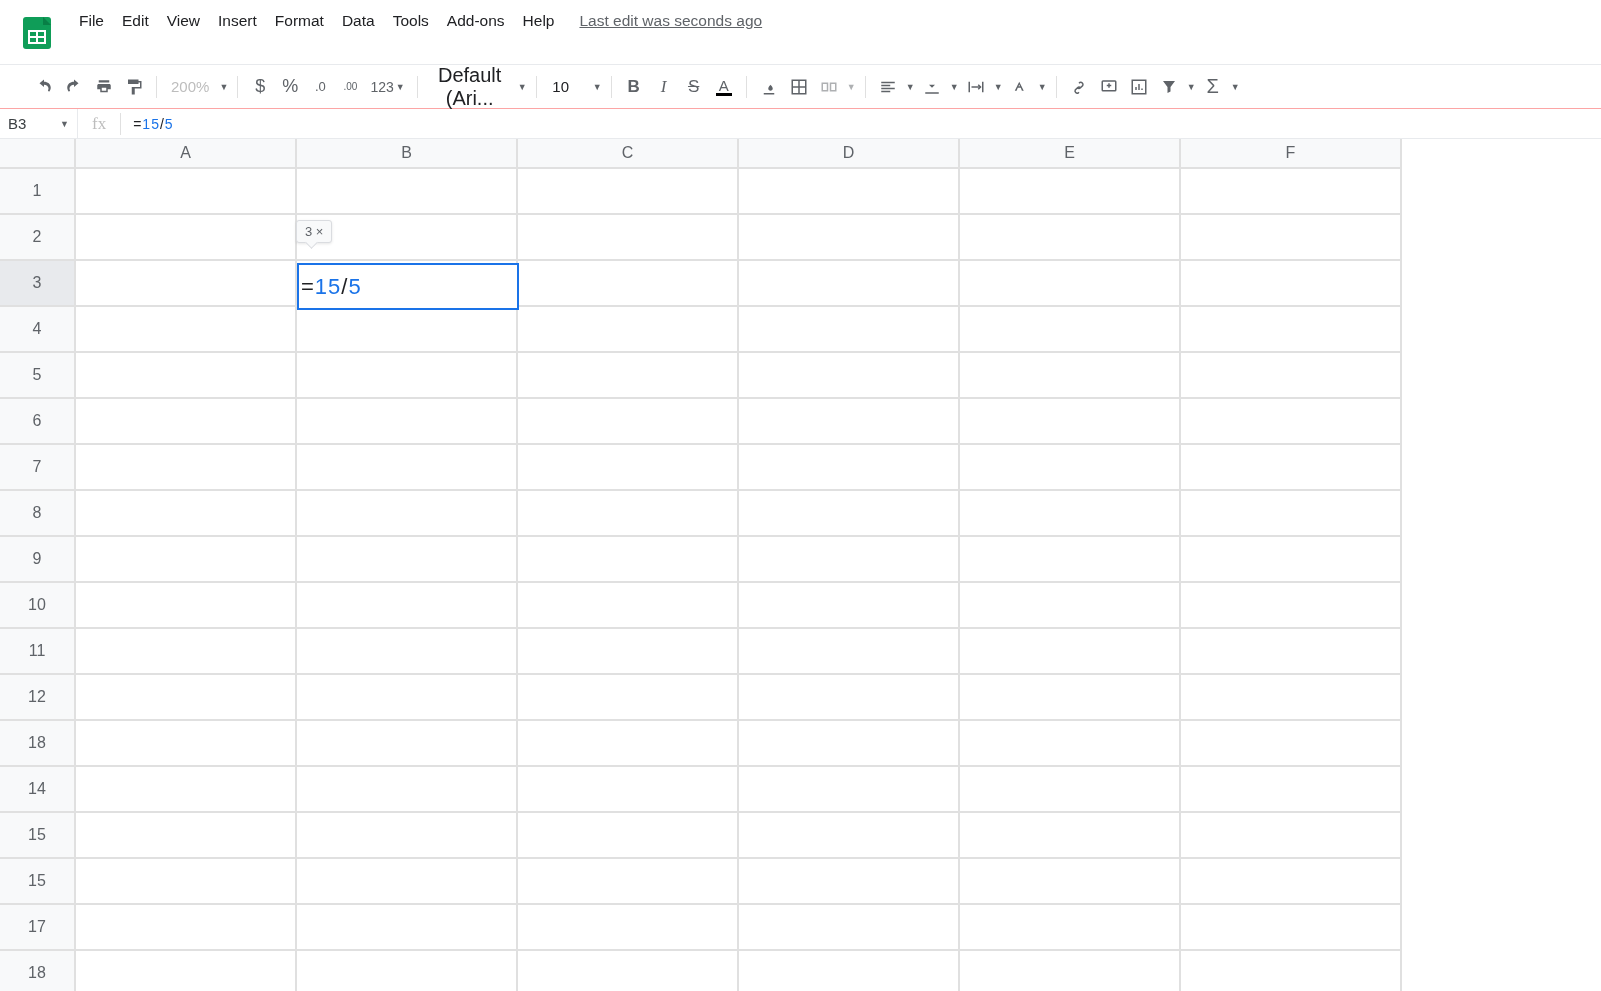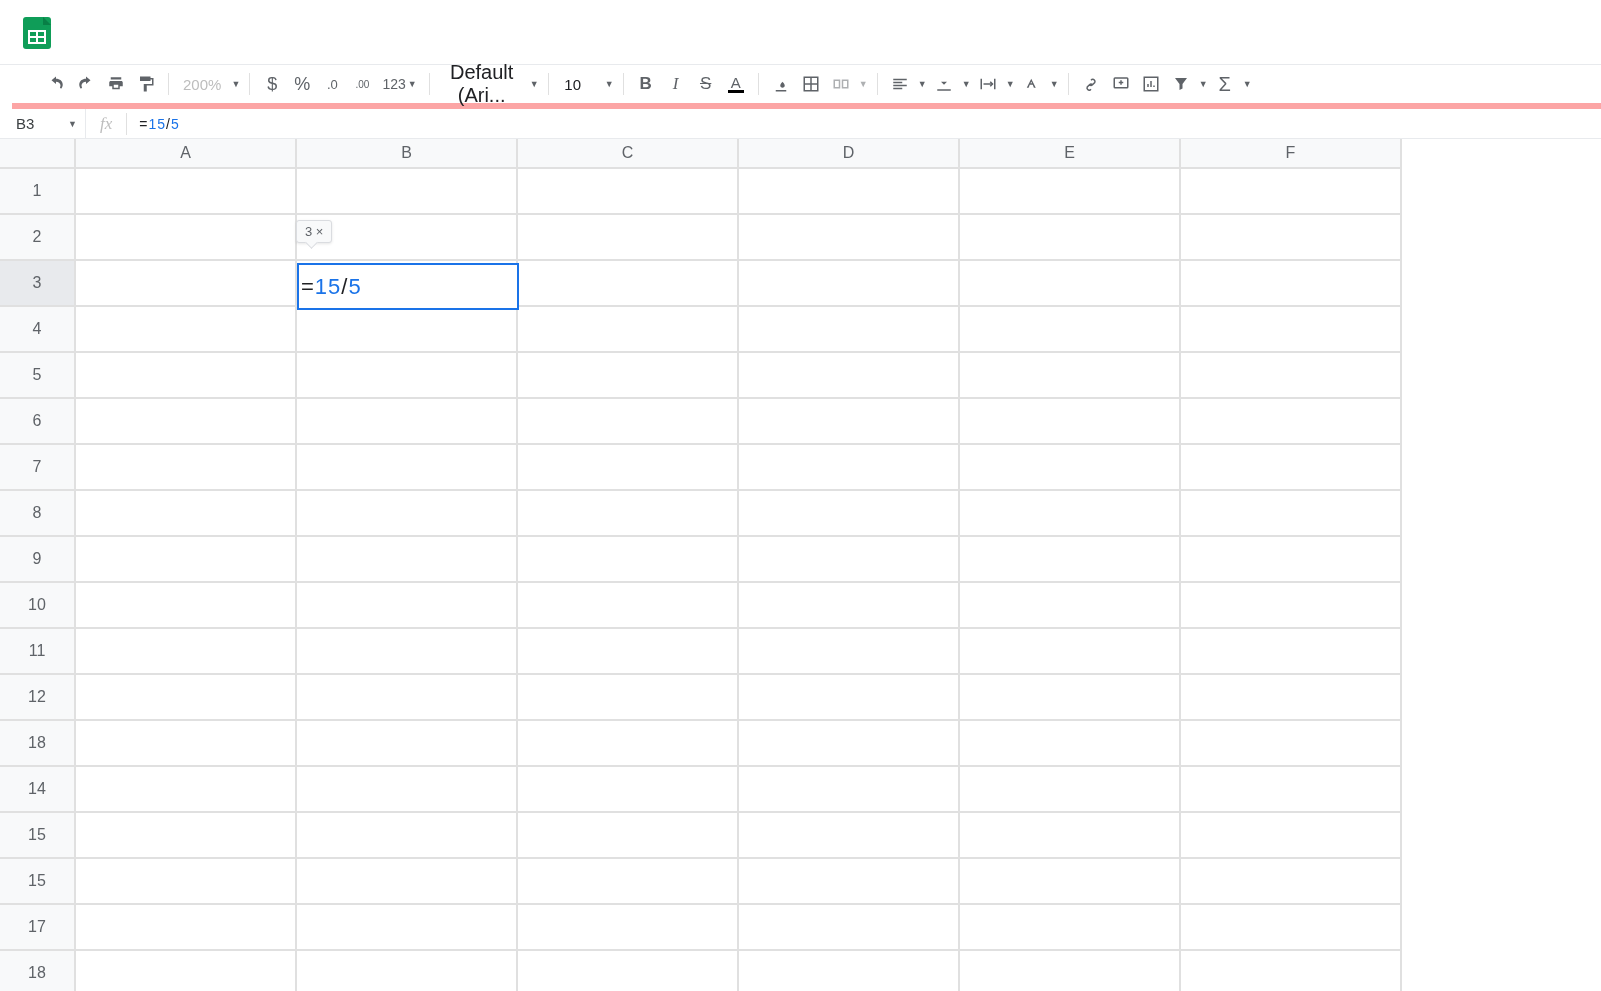--- a/index.html
+++ b/index.html
@@ -7,36 +7,36 @@
 .header { display: flex; align-items: flex-start; padding: 8px 8px 0 8px; height: 65px; border-bottom: 1px solid #e8eaed; }
 .logo { width: 42px; height: 42px; margin: 4px 12px 0 8px; display: flex; align-items: center; justify-content: center; }
 .logo svg { width: 36px; height: 36px; }
 .title-area { display: flex; flex-direction: column; flex: 1; }
 .title-row { display: flex; align-items: center; gap: 12px; margin-bottom: 4px; }
 .doc-title { font-size: 20px; color: #3c4043; font-weight: 400; letter-spacing: 0.2px; }
 .title-icon { color: #5f6368; display: inline-flex; }
 .menu-bar { display: flex; align-items: center; gap: 0; }
 .menu-item { padding: 4px 9px; font-size: 15.5px; color: #202124; cursor: pointer; border-radius: 3px; }
 .last-edit { margin-left: 16px; font-size: 15.5px; color: #5f6368; text-decoration: underline; cursor: pointer; }
-.toolbar { display: flex; align-items: center; padding: 4px 30px; height: 44px; border-bottom: 6px solid #fca5a5; gap: 2px; margin-left: 12px; }
+.toolbar { display: flex; align-items: center; padding: 4px 30px; height: 44px; border-bottom: 1px solid #fca5a5; gap: 2px; }
 .tb-btn { width: 28px; height: 28px; display: inline-flex; align-items: center; justify-content: center; color: #5f6368; cursor: pointer; border-radius: 3px; font-size: 18px; }
 .tb-sep { width: 1px; height: 22px; background: #e0e0e0; margin: 0 6px; }
 .tb-text { color: #bdbdbd; font-size: 15px; padding: 0 6px; cursor: pointer; }
 .tb-dd { width: 10px; color: #5f6368; font-size: 9px; cursor: pointer; margin-left: 2px; }
 .tb-font { width: 88px; color: #202124; font-size: 20px; padding: 0 6px; text-align: center; cursor: pointer; }
 .tb-size { width: 32px; text-align: center; color: #202124; font-size: 15px; cursor: pointer; }
 .tb-bold { font-weight: bold; font-size: 17px; }
 .tb-italic { font-style: italic; font-size: 17px; font-family: Georgia, serif; }
 .tb-strike { text-decoration: line-through; font-size: 17px; }
 .tb-tc { display: inline-flex; flex-direction: column; align-items: center; line-height: 1; }
 .tb-tc-bar { width: 16px; height: 3px; background: #000; }
-.fbar { display: flex; align-items: center; height: 30px; border-bottom: 1px solid #e8eaed; padding-left: 8px; }
+.fbar { display: flex; align-items: center; height: 30px; border-bottom: 1px solid #e8eaed; }
 .namebox { width: 78px; border-right: 1px solid #e8eaed; height: 100%; display: flex; align-items: center; padding-left: 8px; font-size: 15px; color: #3c4043; }
 .namebox-dd { margin-left: auto; margin-right: 8px; color: #5f6368; font-size: 9px; }
-.fx { padding: 0 14px; color: #bdbdbd; font-style: italic; font-size: 17px; font-family: Georgia, serif; }
+.fx { padding: 0 14px; color: #bdbdbd; font-size: 17px; font-family: Georgia, serif; }
 .formula-input { font-size: 14px; color: #202124; font-family: Arial, sans-serif; letter-spacing: 1px; padding-left: 4px; }
 .num-blue { color: #1a73e8; }
 .grid-wrap { position: relative; }
 .grid { display: grid; grid-template-columns: 76px repeat(6, 221px); }
 .corner, .colh, .rowh, .cell { border-right: 2px solid #e0e0e0; border-bottom: 2px solid #e0e0e0; }
 .corner { background: #f8f9fa; height: 30px; }
 .colh { height: 30px; background: #f8f9fa; display: flex; align-items: center; justify-content: center; font-size: 16px; color: #5f6368; }
 .rowh { height: 46px; background: #f8f9fa; display: flex; align-items: center; justify-content: center; font-size: 16px; color: #5f6368; }
 .cell { height: 46px; background: #fff; }
 .rowh.sel { background: #e8eaed; }
@@ -51,20 +51,32 @@
   <div class="logo">
     <svg viewBox="0 0 36 36">
         <rect x="4" y="2" width="28" height="32" rx="3" fill="#0f9d58"></rect>
         <path d="M24 2 L32 10 L24 10 Z" fill="#087f46"></path>
         <rect x="10" y="16" width="16" height="12" fill="none" stroke="#fff" stroke-width="2"></rect>
         <line x1="10" y1="22" x2="26" y2="22" stroke="#fff" stroke-width="2"></line>
         <line x1="18" y1="16" x2="18" y2="28" stroke="#fff" stroke-width="2"></line>
       </svg>
   </div>
   <div class="title-area">
+    <div class="menu-bar">
+      <span class="menu-item">File</span>
+      <span class="menu-item">Edit</span>
+      <span class="menu-item">View</span>
+      <span class="menu-item">Insert</span>
+      <span class="menu-item">Format</span>
+      <span class="menu-item">Data</span>
+      <span class="menu-item">Tools</span>
+      <span class="menu-item">Add-ons</span>
+      <span class="menu-item">Help</span>
+      <span class="last-edit">Last edit was seconds ago</span>
+    </div>
   </div>
 </div>
 
 <div class="toolbar">
   <span class="tb-btn">
       <svg width="18" height="18" viewBox="0 0 24 24" fill="#5f6368">
         <path d="M12 5V2L6 7l6 5V9c3 0 6 2 6 5 0 1-0.3 2-0.8 2.8l1.5 1.5C20 17 21 15 21 13c0-5-4-8-9-8z"></path>
       </svg>
     </span>
   <span class="tb-btn">

